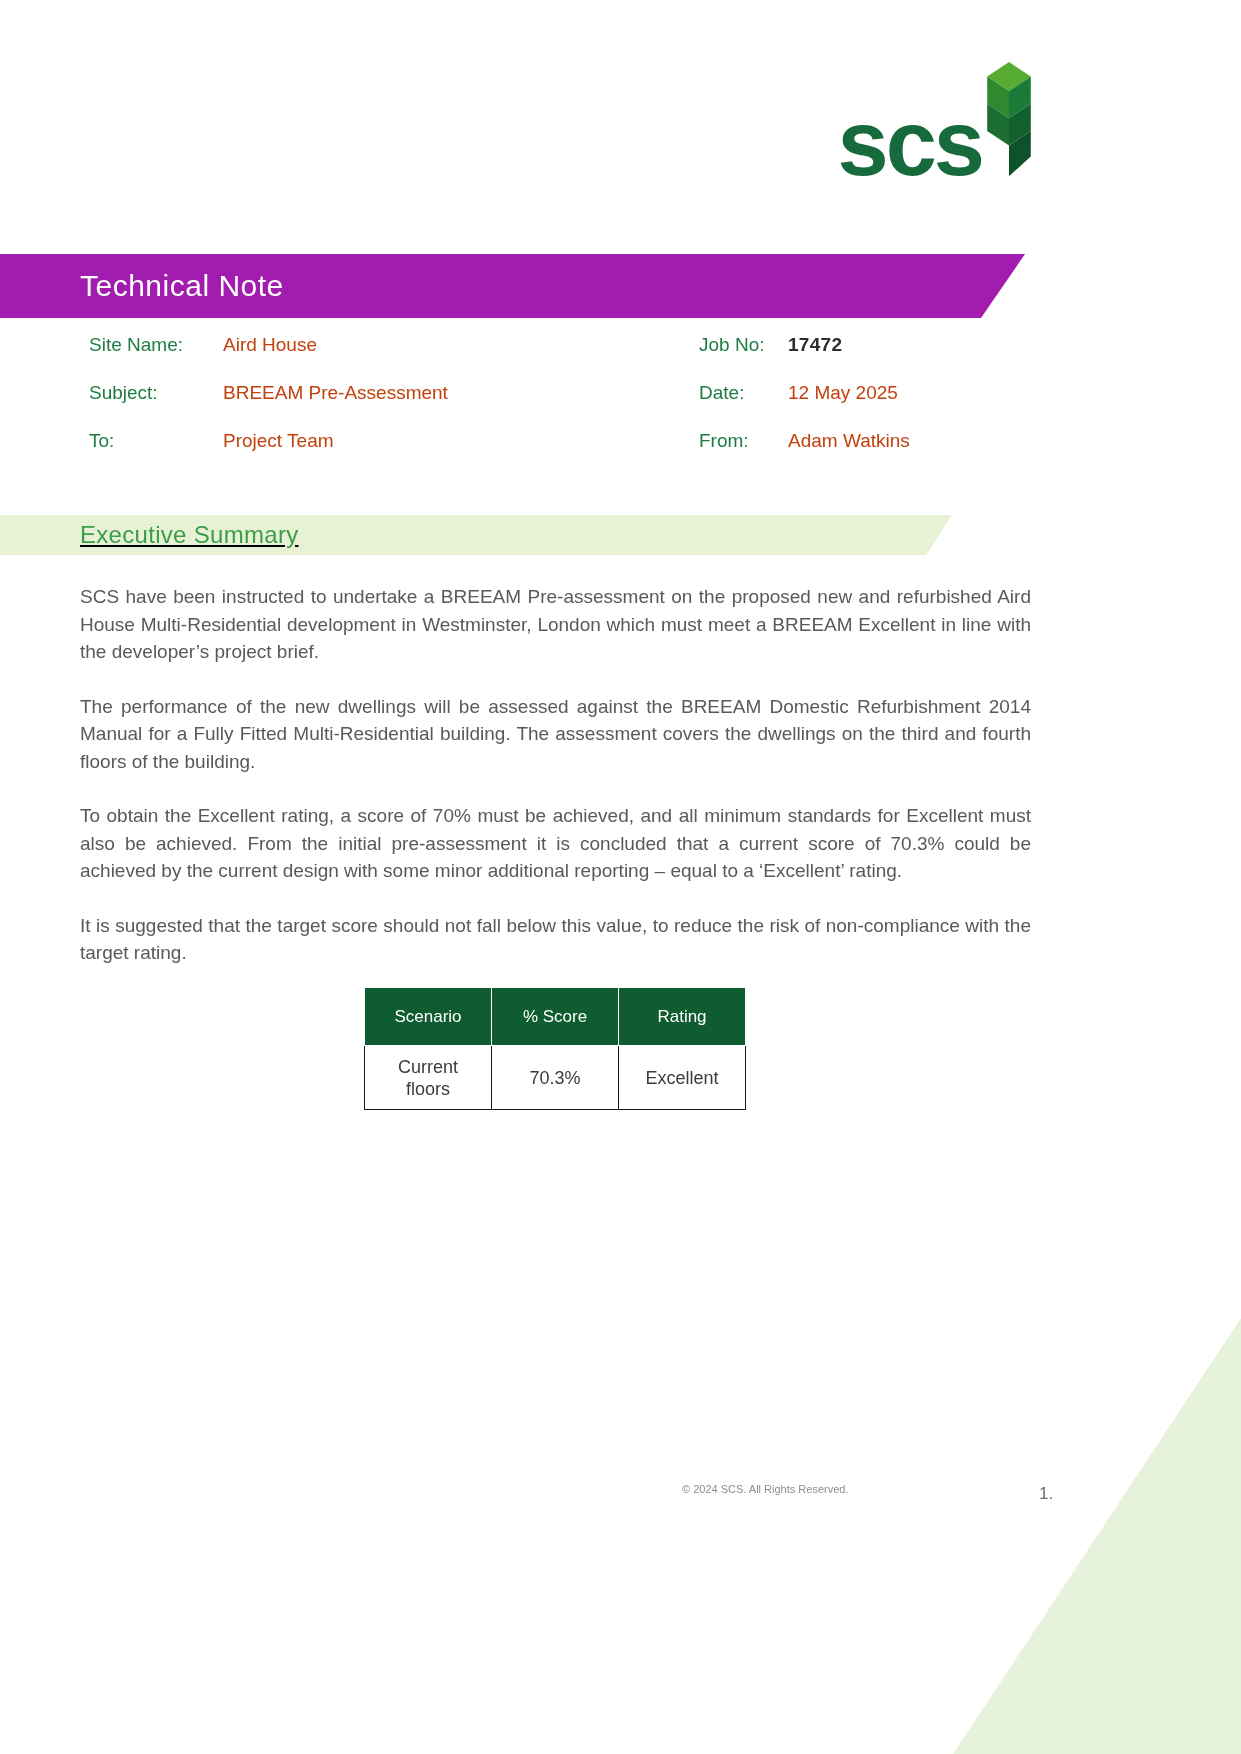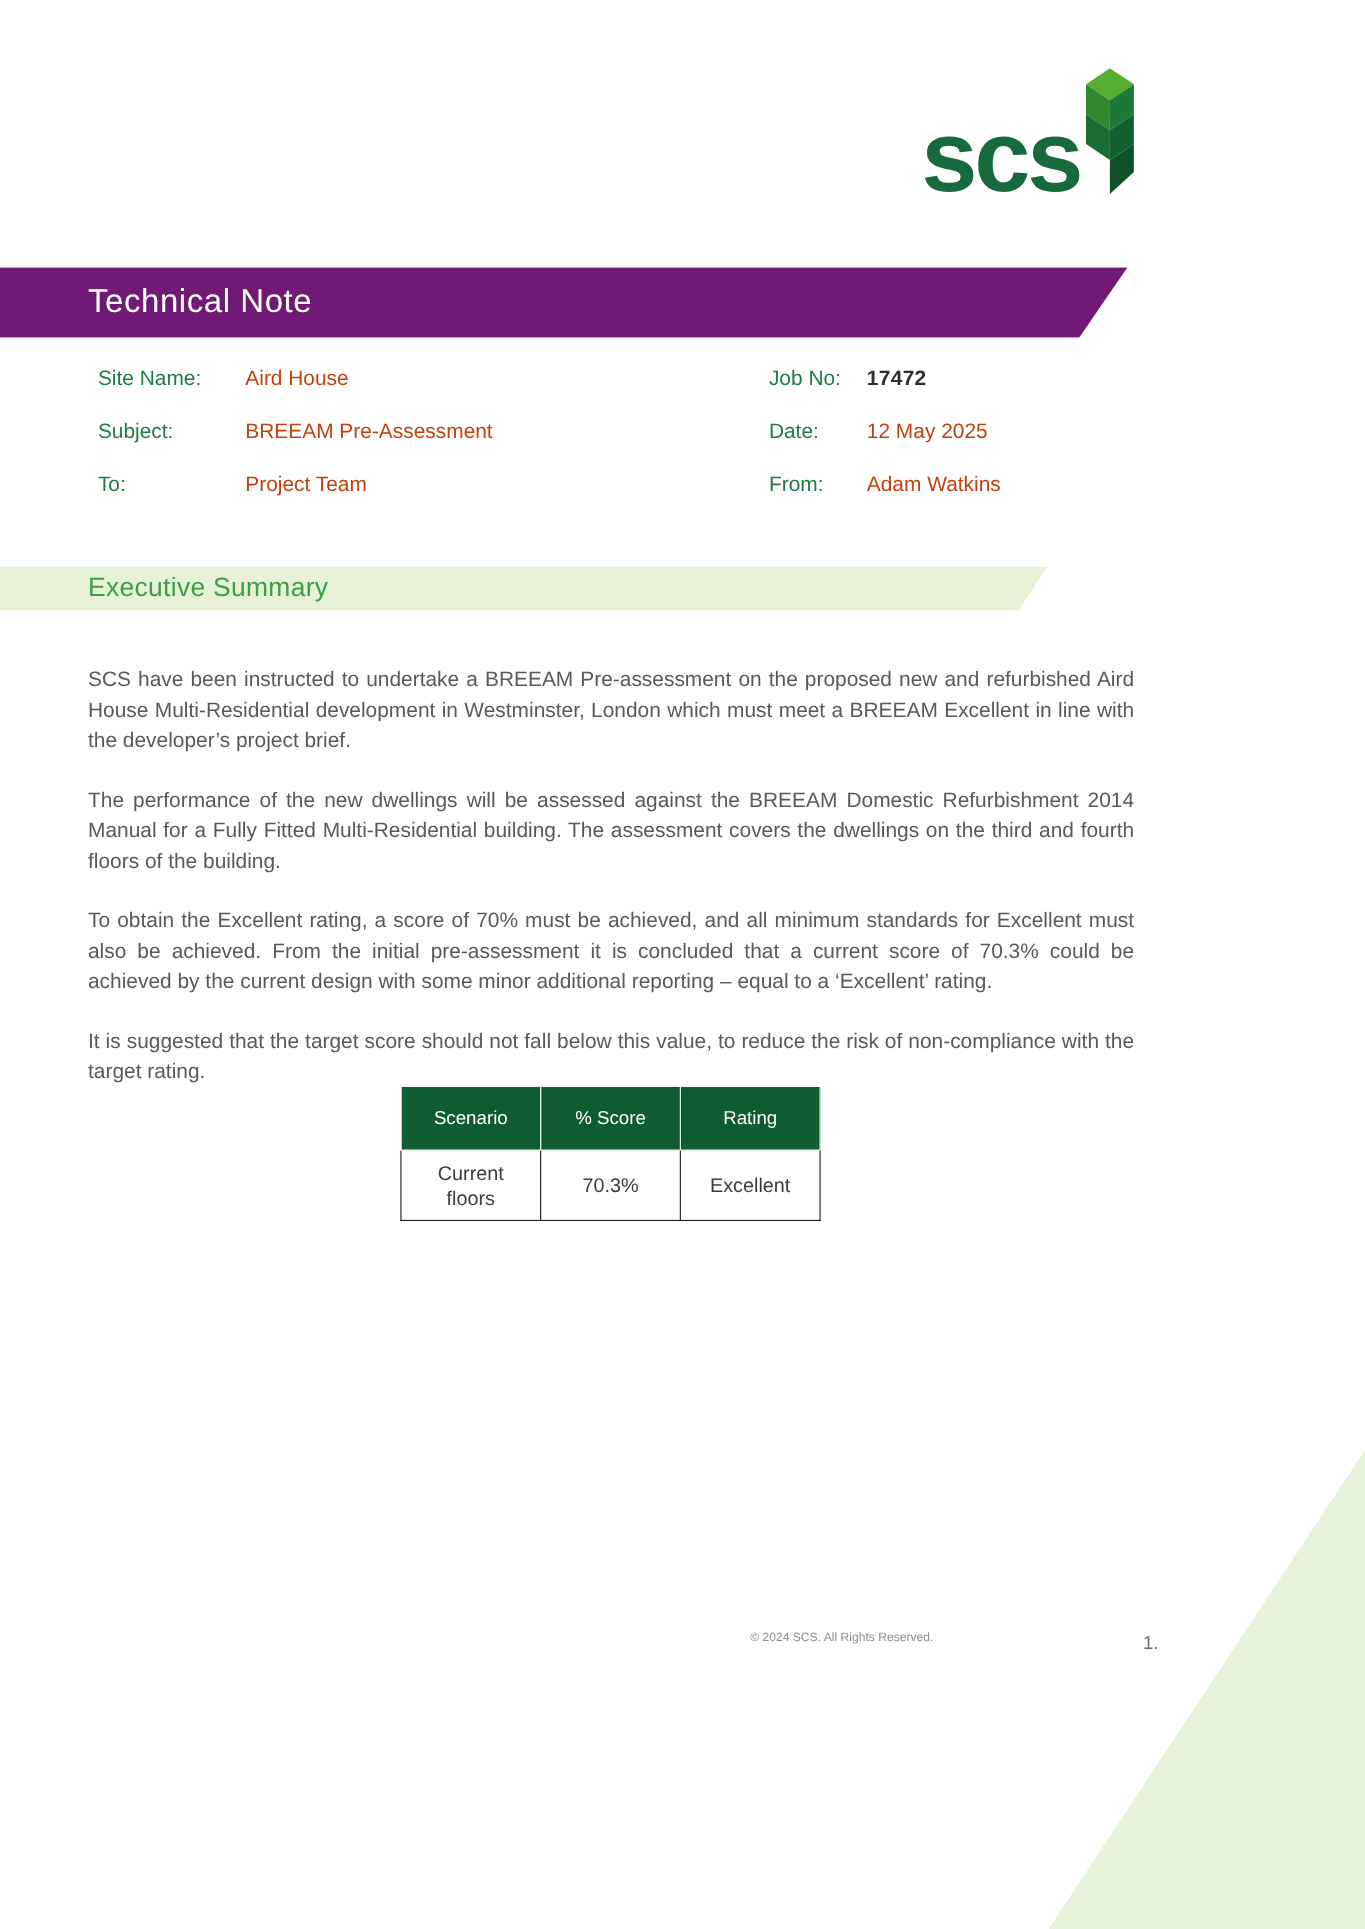--- a/index.html
+++ b/index.html
@@ -29,25 +29,25 @@
     font-weight: bold;
     color: #176a3c;
     line-height: 0.78;
     letter-spacing: -3px;
   }
   .logo-icon { display: block; }
 
   
   .title-banner {
     position: absolute;
-    top: 243px;
+    top: 254px;
     left: 0;
     width: 1025px;
     height: 64px;
-    background: #701a75;
+    background: #a21caf;
     clip-path: polygon(0 0, 100% 0, calc(100% - 44px) 100%, 0 100%);
     z-index: 2;
   }
   .title-banner .title {
     color: #ffffff;
     font-size: 30px;
     font-weight: normal;
     letter-spacing: 0.5px;
     line-height: 64px;
     padding-left: 80px;
@@ -68,37 +68,37 @@
   
   .section-banner {
     position: absolute;
     top: 515px;
     left: 0;
     width: 952px;
     height: 40px;
     background: #e6f1d6;
     clip-path: polygon(0 0, 100% 0, calc(100% - 26px) 100%, 0 100%);
     z-index: 2;
+    text-decoration: underline;
   }
   .section-banner .section-title {
     color: #3c9e47;
     font-size: 24px;
     line-height: 40px;
     padding-left: 80px;
     letter-spacing: 0.3px;
   }
 
   
   .body-copy {
     position: absolute;
     top: 583px;
     left: 80px;
     width: 951px;
     z-index: 2;
-    margin-top: 22px;
   }
   .body-copy p {
     font-size: 19px;
     line-height: 27.5px;
     color: #58595b;
     text-align: justify;
     margin: 0 0 27px 0;
   }
 
   

